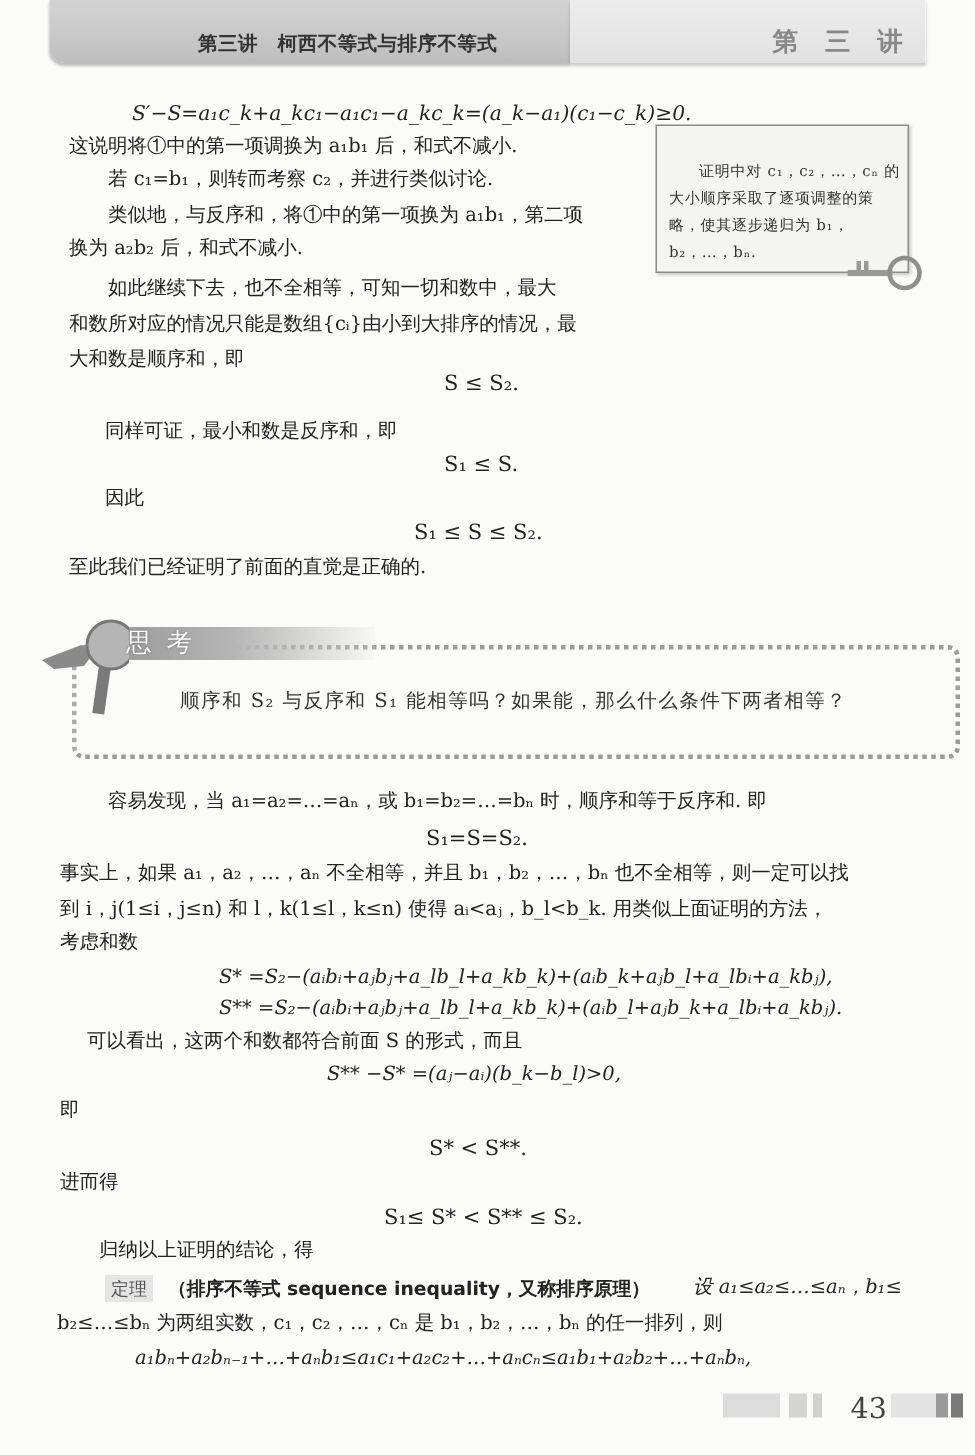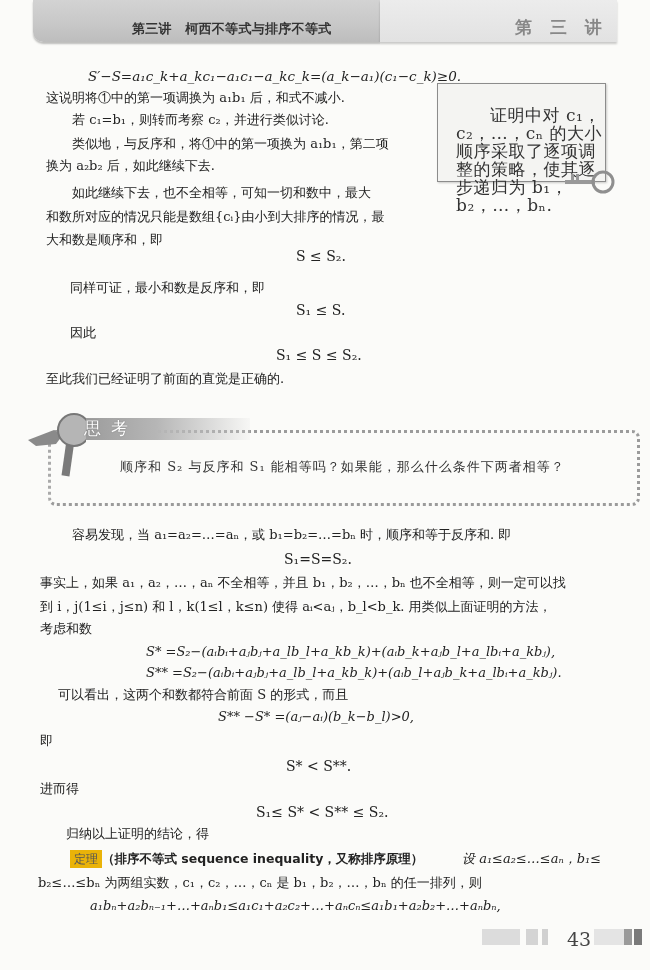--- a/index.html
+++ b/index.html
@@ -29,44 +29,44 @@
   }
   .line {
     position:absolute; font-size:13px; white-space:nowrap; line-height:18px;
   }
   .math { font-style:italic; }
   .note-box {
     position:absolute; left:437px; top:83px; width:167px; height:97px;
     background:#f4f4f2; border:1.5px solid #8c8c8c; box-shadow:1px 1px 2px rgba(0,0,0,0.2);
   }
   .note-text {
-    position:absolute; left:446px; top:106px; width:156px; font-size:17px;
-    line-height:18px; color:#333; letter-spacing:0.5px;margin-left:10px;
+    position:absolute; left:446px; top:106px; width:156px; font-size:10px;
+    line-height:18px; color:#333; letter-spacing:0.5px;
   }
   .key-icon { position:absolute; left:565px; top:170px; }
   .think-box {
     position:absolute; left:48px; top:430px; width:586px; height:70px;
     border:3px dotted #9b9b9b; border-radius:8px; border-left-color:#aaa;
   }
   .think-banner {
     position:absolute; left:80px; top:418px; width:170px; height:22px;
     background:linear-gradient(90deg,#9a9a9a 0%,#b6b6b6 45%,rgba(230,230,230,0.2) 100%);
   }
   .think-label {
     position:absolute; left:84px; top:417px; font-size:17px; color:#fff;
     font-family:"DejaVu Sans",sans-serif; letter-spacing:10px;
     text-shadow:0 0 1px #555;
   }
   .think-icon { position:absolute; left:26px; top:408px; }
   .think-q {
     position:absolute; left:120px; top:458px; font-size:13px; color:#333; letter-spacing:1px;
   }
   .theorem-tag {
-    display:inline-block; background:#eab308; color:#555; padding:0 4px;
-    font-family:"DejaVu Sans",sans-serif; font-size:12px; 
+    display:inline-block; background:#e5e5e5; color:#555; padding:0 4px;
+    font-family:"DejaVu Sans",sans-serif; font-size:12px; margin-right:10px;
   }
   .bold-cn { font-family:"DejaVu Sans",sans-serif; font-weight:bold; font-size:12.5px; }
   .footer-bar {
     position:absolute; top:929px; height:16px;
   }
   .page-number {
     position:absolute; left:567px; top:928px; font-size:19px; color:#444;
   }
 </style>
 </head>
@@ -74,21 +74,21 @@
 
 <div class="header-band"></div>
 <div class="header-band-right"></div>
 <div class="header-title">第三讲　柯西不等式与排序不等式</div>
 <div class="header-chapter">第 三 讲</div>
 
 <div class="line math" style="left:88px;top:67px;font-size:13.5px;">S′−S=a₁c_k+a_kc₁−a₁c₁−a_kc_k=(a_k−a₁)(c₁−c_k)≥0.</div>
 <div class="line" style="left:46px;top:89px;">这说明将①中的第一项调换为 a₁b₁ 后，和式不减小.</div>
 <div class="line" style="left:72px;top:111px;">若 c₁=b₁，则转而考察 c₂，并进行类似讨论.</div>
 <div class="line" style="left:72px;top:135px;">类似地，与反序和，将①中的第一项换为 a₁b₁，第二项</div>
-<div class="line" style="left:46px;top:157px;">换为 a₂b₂ 后，如此继续下去.</div>
+<div class="line" style="left:46px;top:157px;">换为 a₂b₂ 后，和式不减小.</div>
 <div class="line" style="left:72px;top:184px;">如此继续下去，也不全相等，可知一切和数中，最大</div>
 <div class="line" style="left:46px;top:208px;">和数所对应的情况只能是数组{cᵢ}由小到大排序的情况，最</div>
 <div class="line" style="left:46px;top:231px;">大和数是顺序和，即</div>
 <div class="line" style="left:296px;top:247px;font-size:14px;">S ≤ S₂.</div>
 <div class="line" style="left:70px;top:279px;">同样可证，最小和数是反序和，即</div>
 <div class="line" style="left:296px;top:301px;font-size:14px;">S₁ ≤ S.</div>
 <div class="line" style="left:70px;top:324px;">因此</div>
 <div class="line" style="left:276px;top:346px;font-size:14px;">S₁ ≤ S ≤ S₂.</div>
 <div class="line" style="left:46px;top:370px;">至此我们已经证明了前面的直觉是正确的.</div>
 

